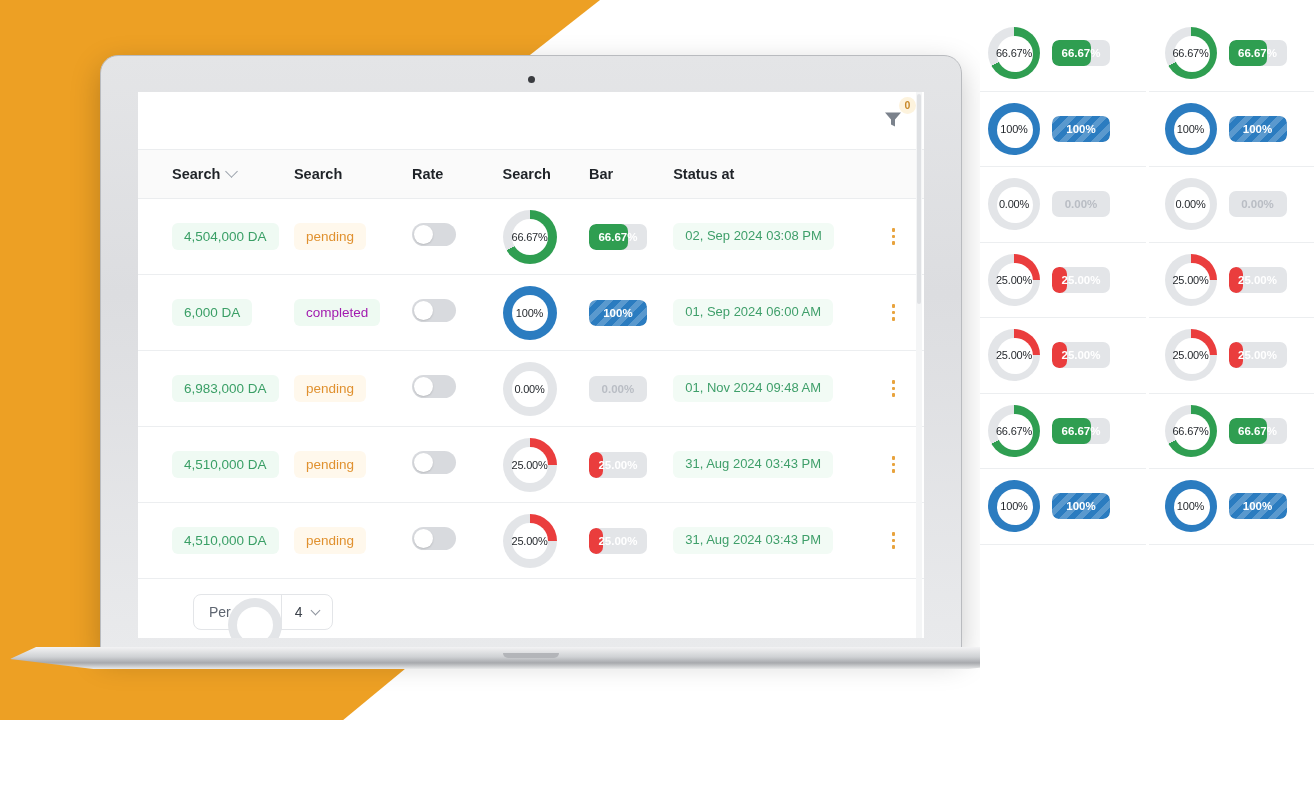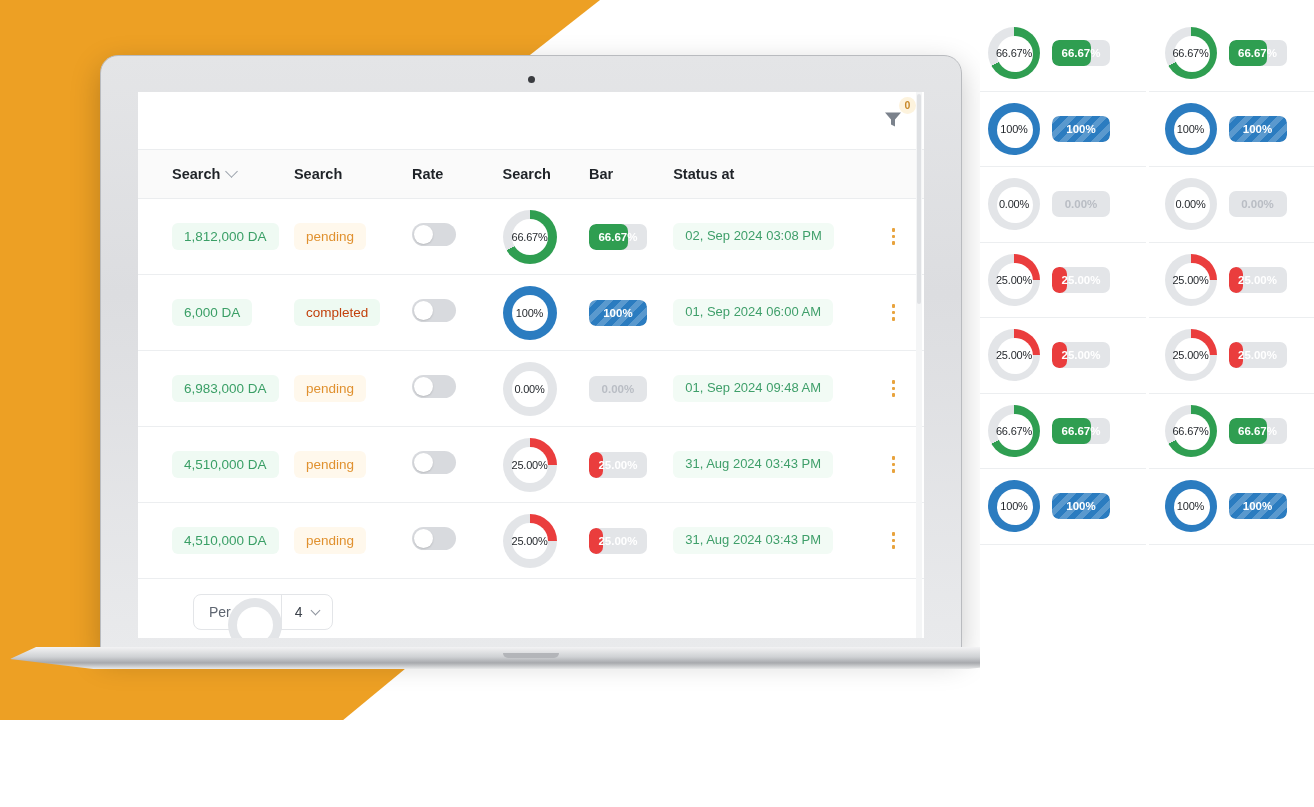--- a/index.html
+++ b/index.html
@@ -112,21 +112,21 @@
   }
   table.grid tbody td.c-amount { padding-left: 34px; }
 
   .pill {
     display: inline-block; padding: 6px 12px; border-radius: 6px;
     font-size: 13.5px; line-height: 1.15; white-space: nowrap;
   }
   .pill.amount { background: #effaf3; color: #3a9f66; }
   .pill.date   { background: #f2fbf5; color: #3f9f6a; font-size: 13px; }
   .pill.status-pending   { background: #fff8ec; color: #e0912f; }
-  .pill.status-completed { background: #eefaf2; color: #c2410c; }
+  .pill.status-completed { background: #eefaf2; color: #a21caf; }
 
   
   .toggle {
     width: 44px; height: 23px; border-radius: 12px; background: #d8dade;
     position: relative; display: inline-block; cursor: pointer;
   }
   .toggle .knob {
     position: absolute; left: 2px; top: 2px; width: 19px; height: 19px;
     border-radius: 50%; background: #fff; box-shadow: 0 1px 2px rgba(0,0,0,0.15);
   }
@@ -267,21 +267,21 @@
                 <span>Bar</span>
               </th>
               <th class="c-date">
                 <span>Status at</span>
               </th>
               <th class="c-menu"></th>
             </tr>
           </thead>
           <tbody id="tbody">
               <tr>
-                <td class="c-amount"><span class="pill amount">1,812,000 DA</span></td>
+                <td class="c-amount"><span class="pill amount">4,504,000 DA</span></td>
                 <td><span class="pill status-pending">pending</span></td>
                 <td><span class="toggle"><span class="knob"></span></span></td>
                 <td>
                   <div class="donut" style="width:54px;height:54px;background:conic-gradient(#2f9e51 0deg 240.01200000000003deg, #e3e5e8 240.01200000000003deg 360deg)">
                     <span class="dlabel">66.67%</span>
                     <style></style>
                   </div>
                 </td>
                 <td>
                   <div class="barpill">
@@ -331,21 +331,21 @@
                   <div class="donut" style="width:54px;height:54px;background:#e3e5e8">
                     <span class="dlabel">0.00%</span>
                     <style></style>
                   </div>
                 </td>
                 <td>
                   <div class="barpill">
                     <span class="barlabel" style="color:#b9bdc4;mix-blend-mode:normal">0.00%</span>
                   </div>
                 </td>
-                <td><span class="pill date">01, Sep 2024 09:48 AM</span></td>
+                <td><span class="pill date">01, Nov 2024 09:48 AM</span></td>
                 <td>
                   <span class="kebab">
                     <i></i>
                     <i></i>
                     <i></i>
                   </span>
                 </td>
               </tr>
               <tr>
                 <td class="c-amount"><span class="pill amount">4,510,000 DA</span></td>

